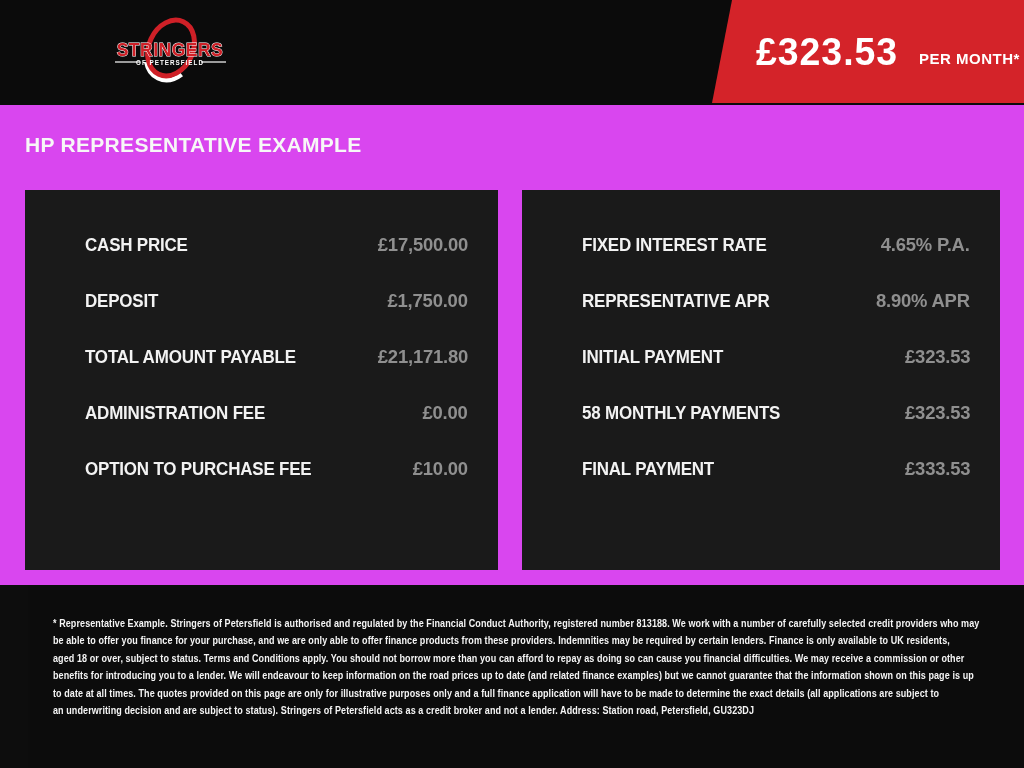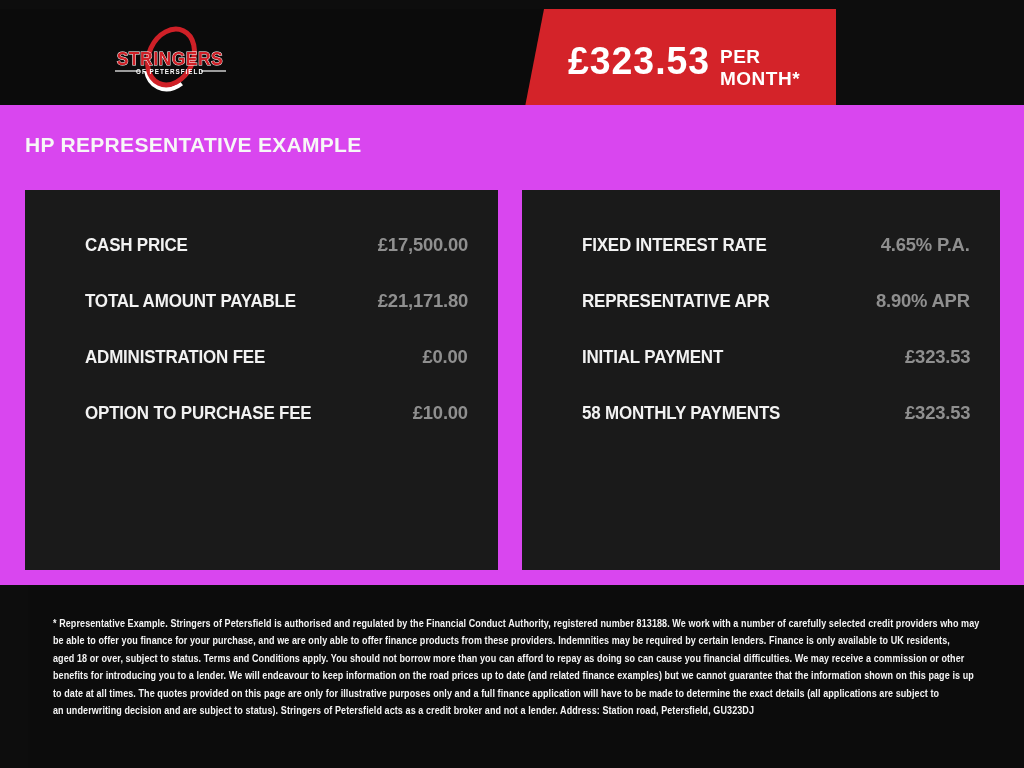--- a/index.html
+++ b/index.html
@@ -1,34 +1,34 @@
 <!DOCTYPE html>
 <html><head>
 <meta charset="utf-8">
 <style>
   html,body{margin:0;padding:0;background:#000;}
   .page{
     position:relative;width:1024px;height:768px;overflow:hidden;
     background:#0d0d0d;font-family:"Liberation Sans",sans-serif;
   }
   
-  .header{position:absolute;left:0;top:9px;width:836px;height:105px;background:#0b0b0b;}
+  .header{position:absolute;left:0;top:0;width:1024px;height:105px;background:#0b0b0b;}
   .logo{position:absolute;left:108px;top:12px;width:140px;height:84px;}
   .price-banner{
     position:absolute;right:0;top:0;width:312px;height:103px;
     background:#d42329;
     clip-path:polygon(20px 0,100% 0,100% 100%,0 100%);
     display:flex;align-items:center;
   }
   .price-amount{
     margin-left:44px;color:#ffffff;font-size:39px;font-weight:700;
     letter-spacing:1px;transform:scaleX(.96);transform-origin:left center;
   }
   .price-period{
-    margin-left:4px;margin-top:14px;color:#ffffff;font-size:19px;font-weight:700;
+    margin-left:15px;margin-top:14px;color:#ffffff;font-size:15px;font-weight:700;
     letter-spacing:.5px;
   }
   
   .body-section{position:absolute;left:0;top:105px;width:1024px;height:480px;background:#d946ef;}
   .page-title{
     position:absolute;left:25px;top:28px;margin:0;
     color:#f7f7f7;font-size:21px;font-weight:700;letter-spacing:.3px;
   }
   .panel{
     position:absolute;top:85px;height:380px;background:#1a1a1a;
@@ -91,20 +91,24 @@
 
   <div class="body-section">
     <h1 class="page-title">HP REPRESENTATIVE EXAMPLE</h1>
 
     <div class="panel left">
       <div class="finance-row">
         <span class="finance-label">CASH PRICE</span>
         <span class="finance-value">£17,500.00</span>
       </div>
       <div class="finance-row">
+        <span class="finance-label">DEPOSIT</span>
+        <span class="finance-value">£1,750.00</span>
+      </div>
+      <div class="finance-row">
         <span class="finance-label">TOTAL AMOUNT PAYABLE</span>
         <span class="finance-value">£21,171.80</span>
       </div>
       <div class="finance-row">
         <span class="finance-label">ADMINISTRATION FEE</span>
         <span class="finance-value">£0.00</span>
       </div>
       <div class="finance-row">
         <span class="finance-label">OPTION TO PURCHASE FEE</span>
         <span class="finance-value">£10.00</span>
@@ -121,20 +125,24 @@
         <span class="finance-value">8.90% APR</span>
       </div>
       <div class="finance-row">
         <span class="finance-label">INITIAL PAYMENT</span>
         <span class="finance-value">£323.53</span>
       </div>
       <div class="finance-row">
         <span class="finance-label">58 MONTHLY PAYMENTS</span>
         <span class="finance-value">£323.53</span>
       </div>
+      <div class="finance-row">
+        <span class="finance-label">FINAL PAYMENT</span>
+        <span class="finance-value">£333.53</span>
+      </div>
     </div>
   </div>
 
   <div class="footer">
     <div class="disclaimer">
       <div class="disclaimer-line">* Representative Example. Stringers of Petersfield is authorised and regulated by the Financial Conduct Authority, registered number 813188. We work with a number of carefully selected credit providers who may</div>
       <div class="disclaimer-line">be able to offer you finance for your purchase, and we are only able to offer finance products from these providers. Indemnities may be required by certain lenders. Finance is only available to UK residents,</div>
       <div class="disclaimer-line">aged 18 or over, subject to status. Terms and Conditions apply. You should not borrow more than you can afford to repay as doing so can cause you financial difficulties. We may receive a commission or other</div>
       <div class="disclaimer-line">benefits for introducing you to a lender. We will endeavour to keep information on the road prices up to date (and related finance examples) but we cannot guarantee that the information shown on this page is up</div>
       <div class="disclaimer-line">to date at all times. The quotes provided on this page are only for illustrative purposes only and a full finance application will have to be made to determine the exact details (all applications are subject to</div>

